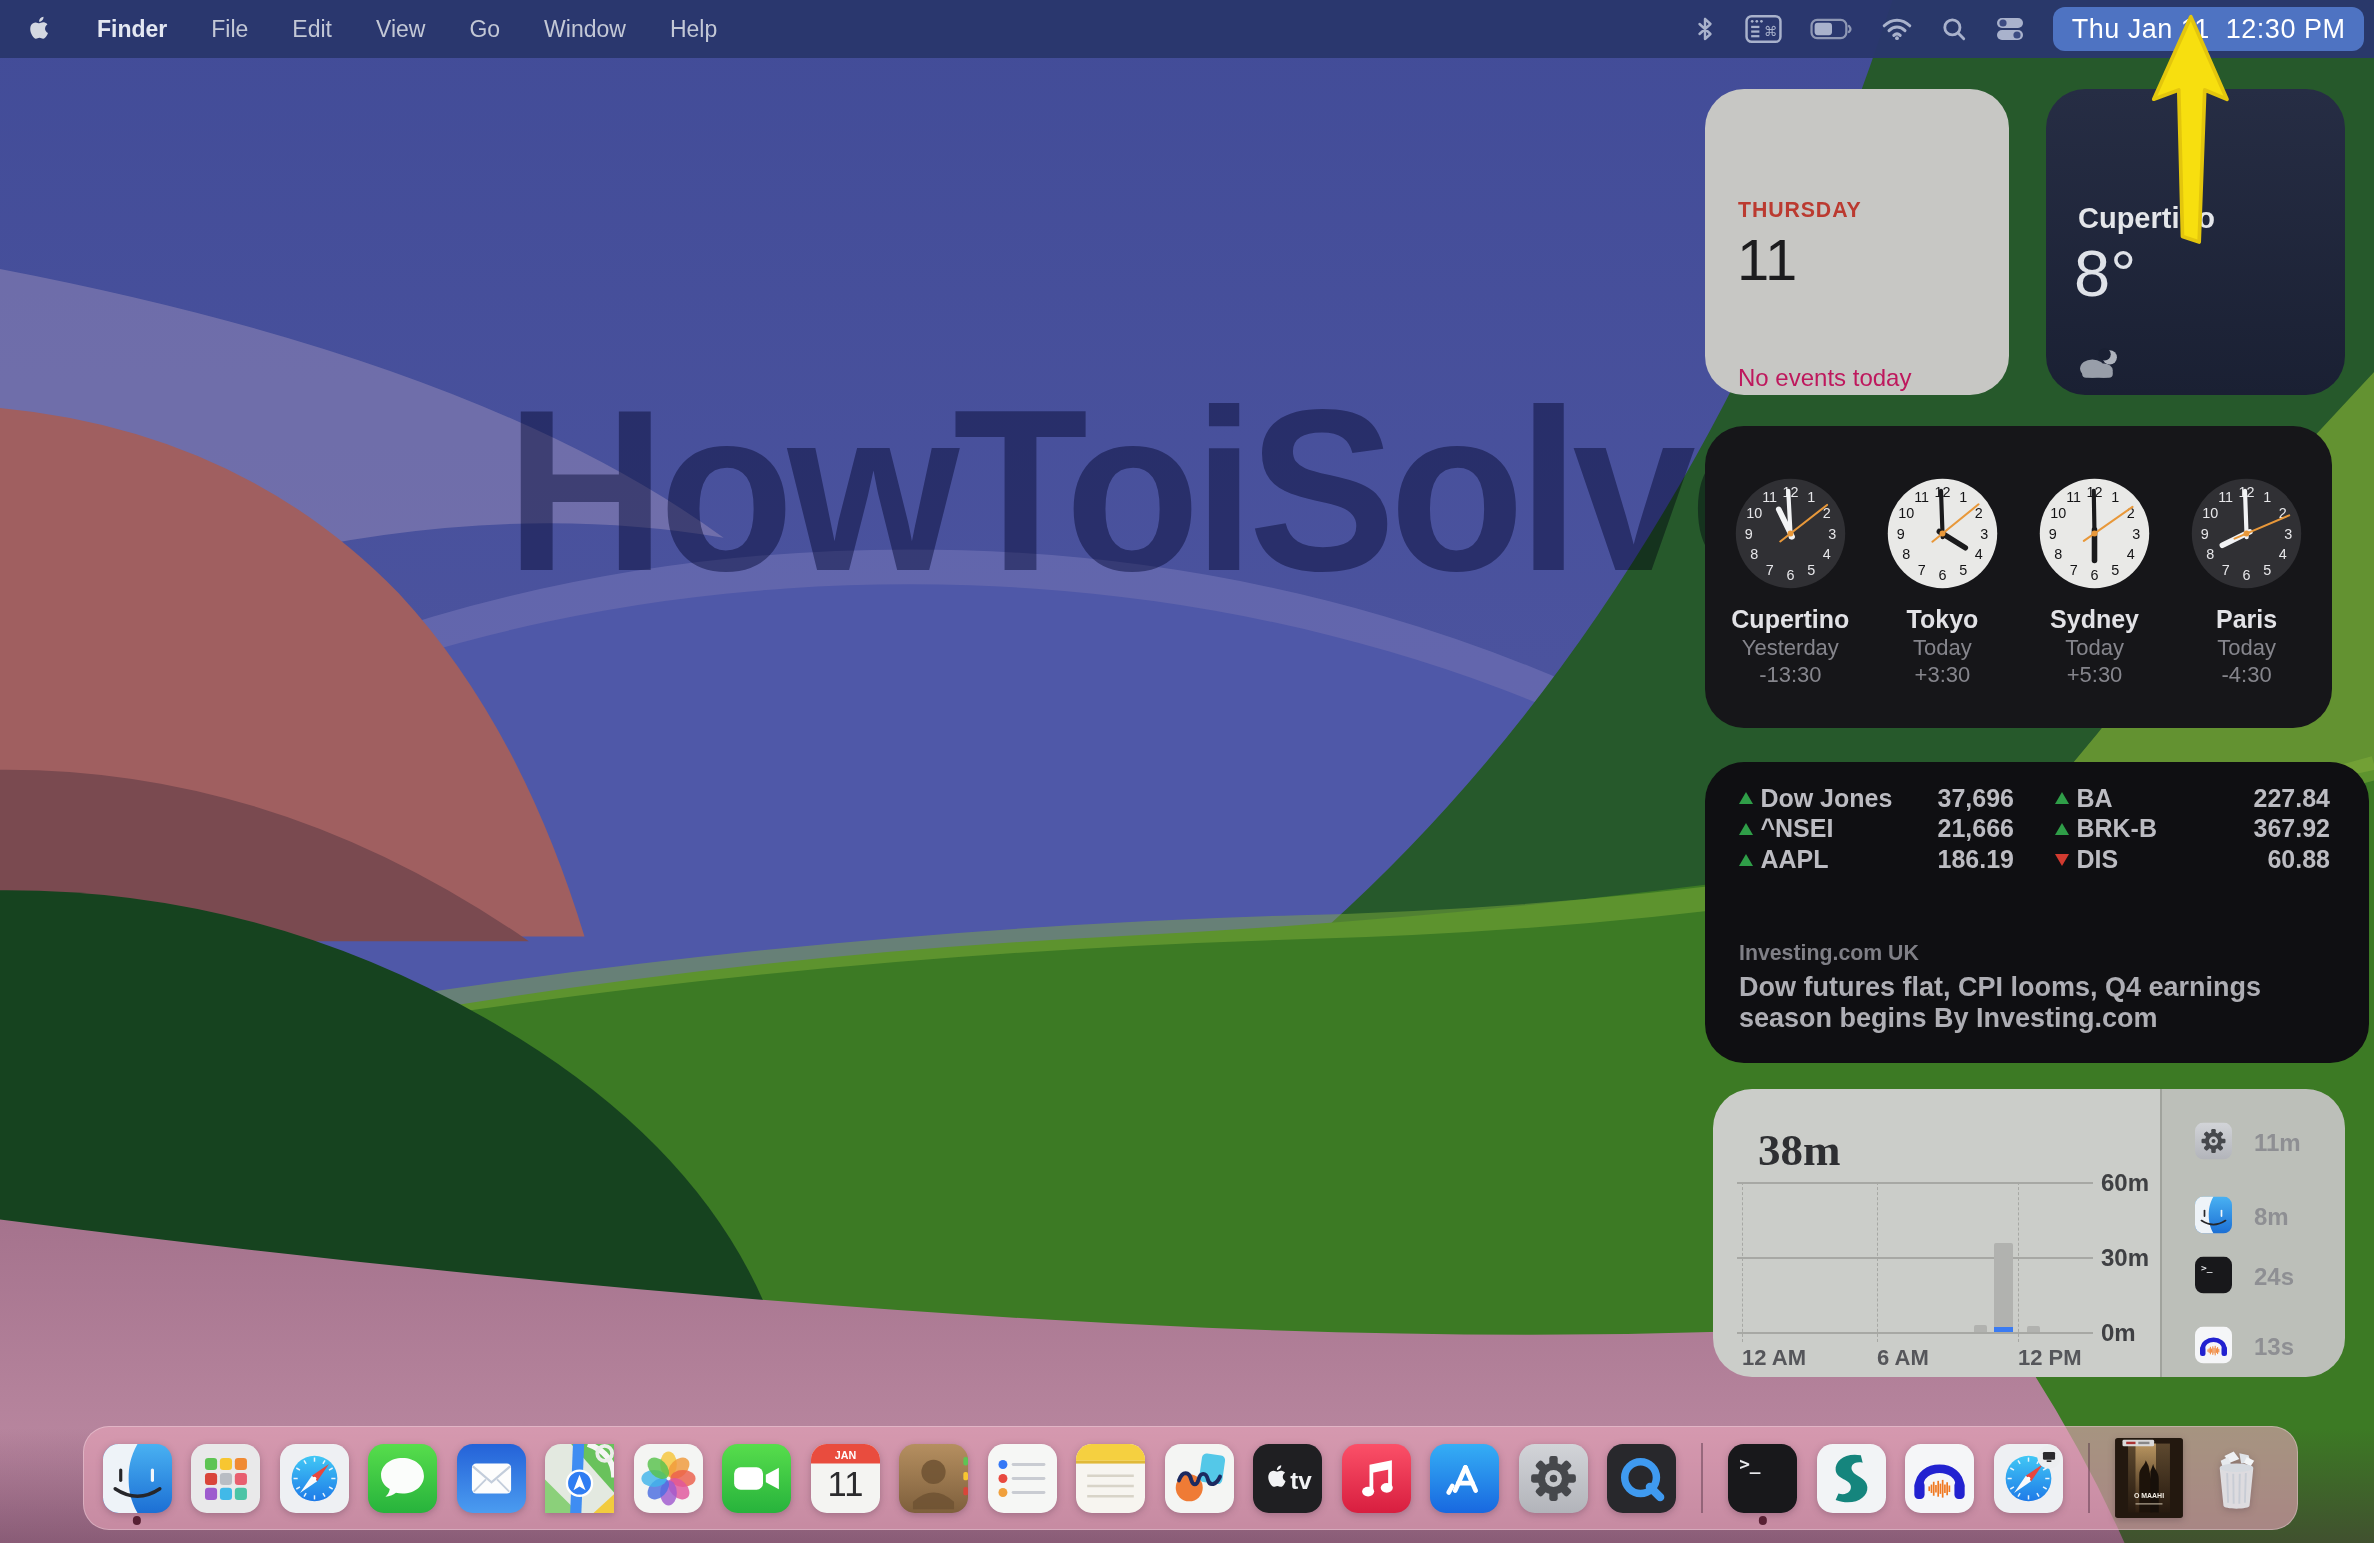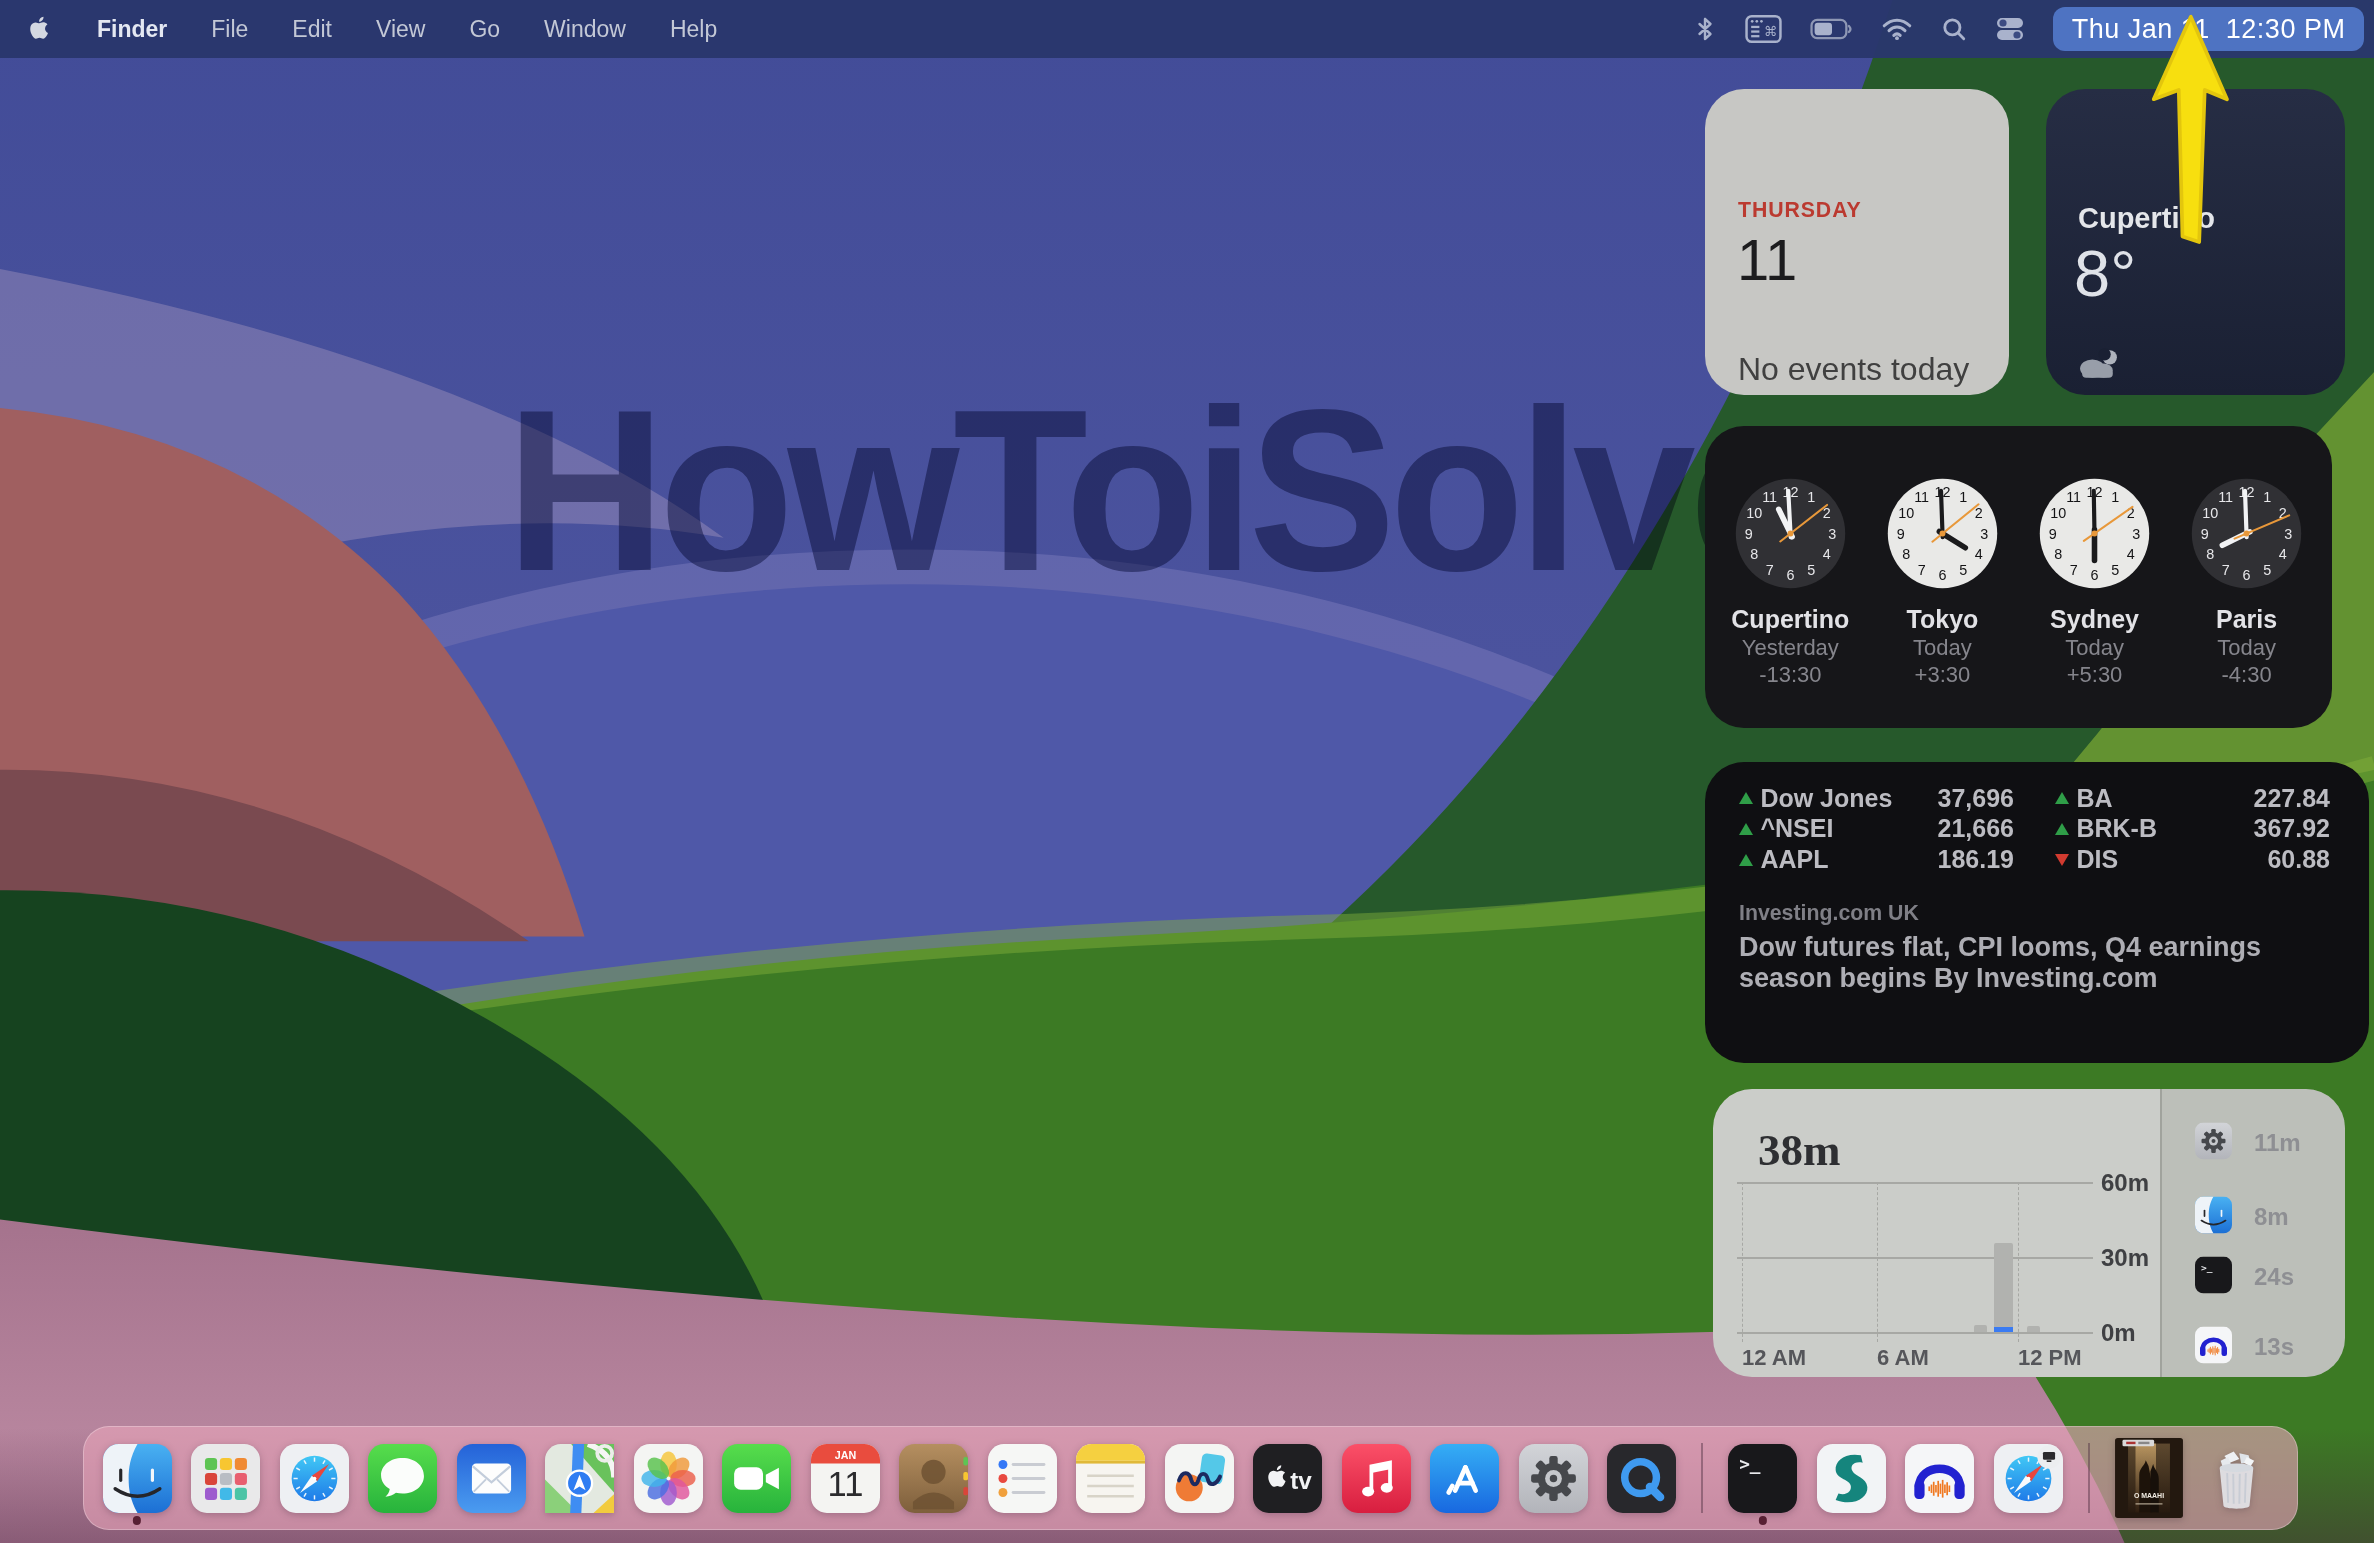--- a/index.html
+++ b/index.html
@@ -23,21 +23,21 @@
   .st-icon{display:flex;align-items:center;justify-content:center;height:37px;}
   #clock-pill{background:#4e73c2;border-radius:12px;padding:6.5px 18.6px;color:#fff;
     font-size:27px;font-weight:500;letter-spacing:0.5px;white-space:pre;}
 
   
   .widget{position:absolute;z-index:10;border-radius:39px;overflow:hidden;}
   #w-calendar{left:1705px;top:89px;width:304px;height:306px;background:#c7c7c4;color:#272729;}
   #w-calendar .wd{position:absolute;left:33px;top:109px;font-size:21.3px;font-weight:bold;
     letter-spacing:0.9px;color:#bb3a30;}
   #w-calendar .day{position:absolute;left:32px;top:137px;font-size:58px;font-weight:500;color:#1c1c1e;}
-  #w-calendar .ev{position:absolute;left:33px;top:262px;font-size:32px;color:#404040;}
+  #w-calendar .ev{position:absolute;left:33px;top:275px;font-size:24px;color:#be185d;}
 
   #w-weather{left:2046px;top:89px;width:299px;height:306px;
     background:linear-gradient(180deg,#262d44 0%,#1a2033 100%);color:#e4e6ea;}
   #w-weather .city{position:absolute;left:32px;top:113px;font-size:29px;font-weight:600;white-space:nowrap;}
   #w-weather .temp{position:absolute;left:28px;top:147px;font-size:65px;font-weight:300;color:#dfe2e8;}
   #w-weather .wicon{position:absolute;left:30px;top:258px;}
 
   #w-clocks{left:1705px;top:426px;width:627px;height:302px;background:#161619;}
   .clock-row{display:flex;justify-content:space-around;padding:50px 9.3px 0 9.3px;}
   .clock-cell{width:148px;text-align:center;color:#e2e2e6;}
@@ -48,21 +48,21 @@
   .stock-cols{position:absolute;left:0;top:22px;width:100%;}
   .stock-col{position:absolute;display:flex;flex-direction:column;gap:2.8px;}
   .stock-col.left{left:34px;width:275px;}
   .stock-col.right{left:350px;width:275px;}
   .stock-row{display:flex;align-items:center;height:28px;font-size:25px;font-weight:bold;}
   .tri{width:0;height:0;border-left:7.4px solid transparent;border-right:7.4px solid transparent;margin-right:7.4px;}
   .tri.up{border-bottom:12px solid var(--up);}
   .tri.down{border-top:12px solid var(--down);}
   .stock-row .val{margin-left:auto;}
   .stock-news{position:absolute;left:34px;top:139px;width:575px;}
-  .stock-news .src{font-size:21.3px;font-weight:bold;color:#7f7f86;}
+  .stock-news .src{font-size:21.3px;font-weight:bold;color:#7f7f86;margin-top:40px;}
   .stock-news .headline{margin-top:5.6px;font-size:27px;line-height:31px;font-weight:bold;color:#aeaeb4;}
 
   #w-screentime{left:1713px;top:1089px;width:632px;height:288px;background:#cbcdc9;color:#3f4043;}
   #w-screentime .tint{position:absolute;left:447px;top:0;right:0;bottom:0;background:rgba(120,128,114,.18);}
   #w-screentime .divider{position:absolute;left:447px;top:0;bottom:0;width:1.9px;background:rgba(110,112,106,.35);}
   #w-screentime .total{position:absolute;left:45px;top:35px;font-size:45px;font-weight:bold;color:#2e2f32;font-family:Liberation Serif, serif;}
   .st-hline{position:absolute;left:24px;width:356px;height:1.9px;background:#a7a8a4;}
   .st-vline{position:absolute;width:0;border-left:1.9px dashed #a7a8a4;top:93px;height:160px;}
   .st-bar{position:absolute;background:#b1b2af;border-radius:1.9px 1.9px 0 0;}
   .st-bar .blue{position:absolute;left:0;right:0;bottom:0;background:var(--stblue);}

